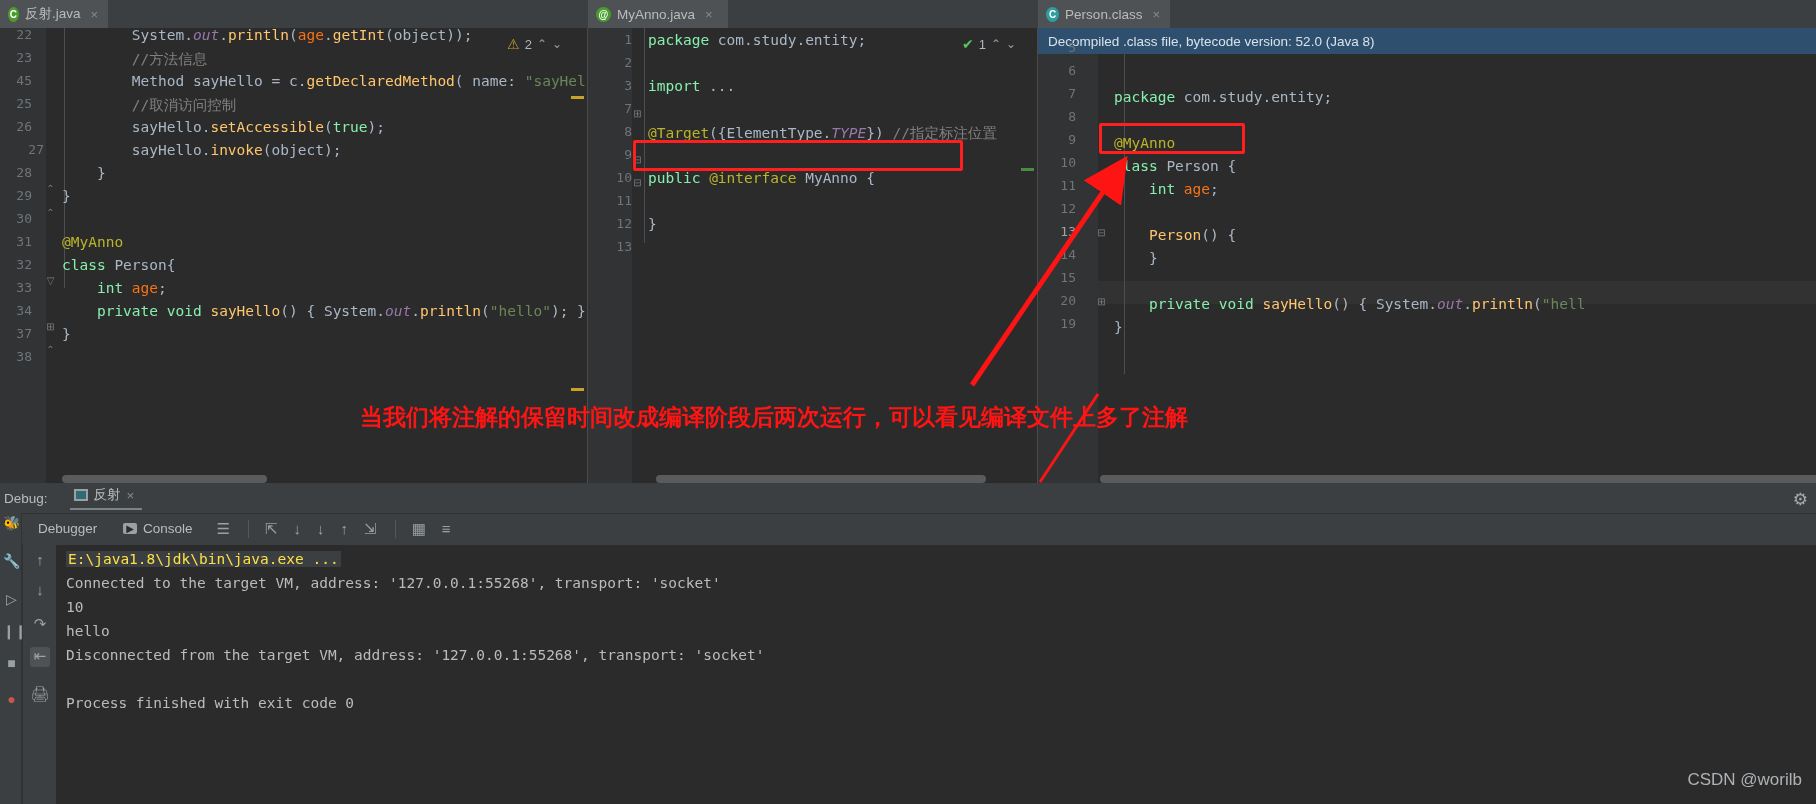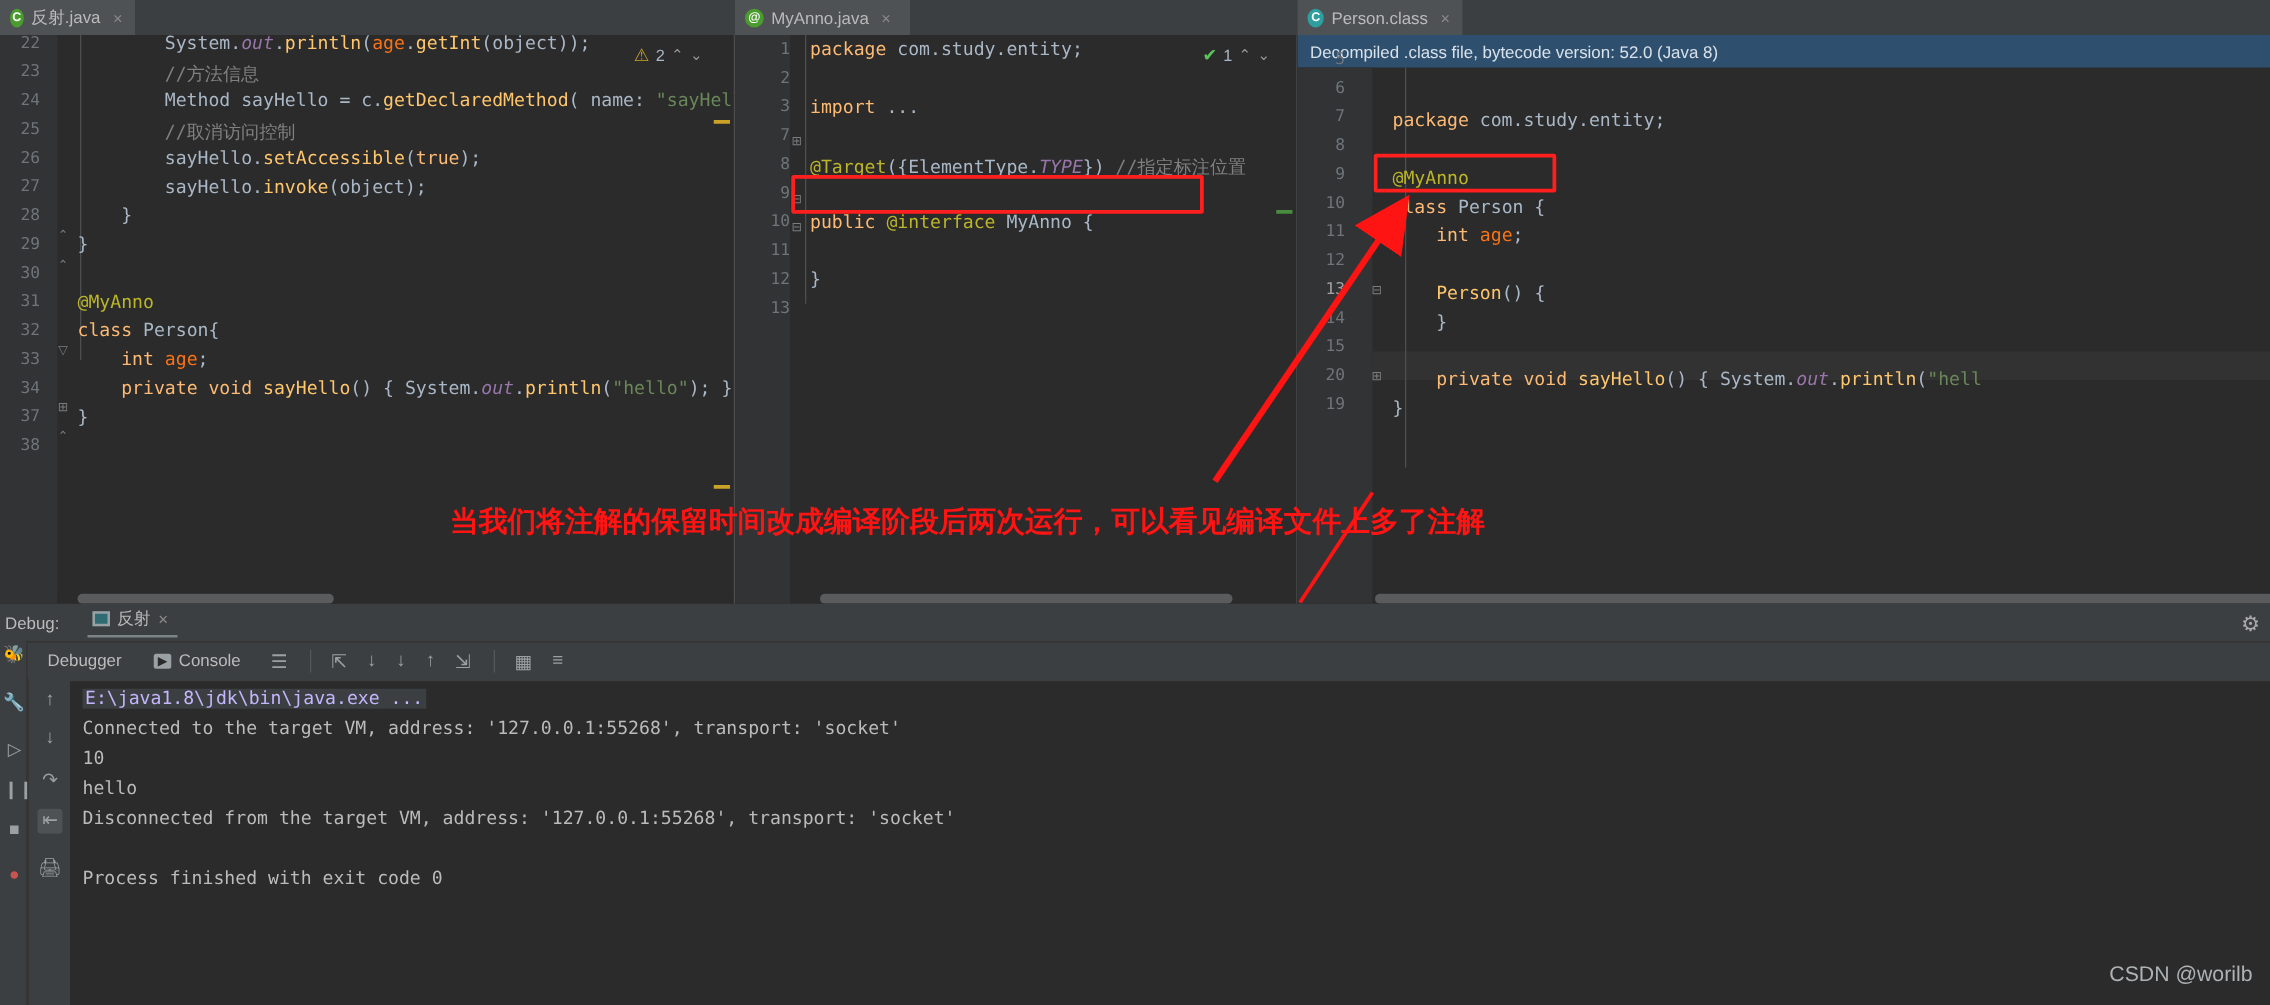--- a/index.html
+++ b/index.html
@@ -31,21 +31,21 @@
          font-family:"DejaVu Sans Mono", monospace; }
   .gnum.cur{ color:#a4a3a3; }
   .fold{ position:absolute; width:11px; height:11px; color:#7a7d80; font-size:10px;
          text-align:center; line-height:10px; }
 
   .codearea{ position:absolute; top:0; left:46px; right:0; bottom:0; }
   .cl{ position:absolute; left:0; white-space:pre; font-size:14.5px;
        font-family:"DejaVu Sans Mono", monospace; color:#a9b7c6; }
 
   
-  .kw{ color:#fdba74;text-align:right; }
+  .kw{ color:#86efac;text-align:right; }
   .str{ color:#6a8759; }
   .cmt{ color:#808080; }
   .anno{ color:#bbb529; }
   .fld{ color:#f97316; }
   .stat{ color:#9876aa; font-style:italic; }
   .mth{ color:#ffc66d; }
   .lnhl{ position:absolute; left:0; right:0; height:23px; background:#323232; }
 
   
   .insp{ position:absolute; display:flex; align-items:center; gap:5px;
@@ -95,21 +95,21 @@
              background:#3c3f41; border-right:1px solid #323232; }
   .railbtn{ position:absolute; left:3px; width:17px; height:17px; color:#9aa0a3;
             font-size:14px; text-align:center; }
   .railbtn2{ position:absolute; left:26px; width:20px; height:20px; color:#9aa0a3;
              font-size:15px; text-align:center; }
 
   .console{ position:absolute; left:56px; top:62px; right:0; bottom:0;
             background:#2b2b2b; }
   .cline{ position:absolute; left:10px; white-space:pre;
           font-family:"DejaVu Sans Mono", monospace; font-size:14.5px; color:#bbbbbb; }
-  .cline.dim{ color:#c4b5fd; background:#3b3f41; padding:0 2px; }
+  .cline.dim{ color:#fde047; background:#3b3f41; padding:0 2px; }
 
   .watermark{ position:absolute; right:14px; bottom:14px; color:#aeb2b5;
               font-size:17px; }
   .vsplit{ position:absolute; width:1px; background:#323232; }
 </style>
 </head>
 <body>
 
 <div class="tabbar">
   <div class="tab" id="tab0" style="left:0;width:108px;">
@@ -154,24 +154,24 @@
   <div class="insp" style="right:26px;top:8px;">
     <span style="color:#c9a227;font-size:14px;">⚠</span>
     <span>2</span>
     <span class="chev">⌃</span>
     <span class="chev">⌄</span>
   </div>
   <div class="marker" style="right:4px;top:68px;background:#c9a227;height:3px;width:13px;"></div>
   <div class="marker" style="right:4px;top:360px;background:#c9a227;height:3px;width:13px;"></div>
 <div class="gnum" style="top: -1px; right: 556px;">22</div>
     <div class="gnum" style="top: 22px; right: 556px;">23</div>
-    <div class="gnum" style="top: 45px; right: 556px;">24</div>
+    <div class="gnum" style="top: 45px; right: 556px;">45</div>
     <div class="gnum" style="top: 68px; right: 556px;">25</div>
     <div class="gnum" style="top: 91px; right: 556px;">26</div>
-    <div class="gnum" style="top: 114px; right: 556px;">27</div>
+    <div class="gnum" style="top: 114px; right: 544px;">27</div>
     <div class="gnum" style="top: 137px; right: 556px; text-align: right;">28</div>
     <div class="gnum" style="top: 160px; right: 556px;">29</div>
     <div class="gnum" style="top: 183px; right: 556px;">30</div>
     <div class="gnum" style="top: 206px; right: 556px;">31</div>
     <div class="gnum" style="top: 229px; right: 556px;">32</div>
     <div class="gnum" style="top: 252px; right: 556px;">33</div>
     <div class="gnum" style="top: 275px; right: 556px;">34</div>
     <div class="gnum" style="top: 298px; right: 556px;">37</div>
     <div class="gnum" style="top: 321px; right: 556px;">38</div>
     <div class="fold" style="top: 156px; left: 45px;">⌃</div>

